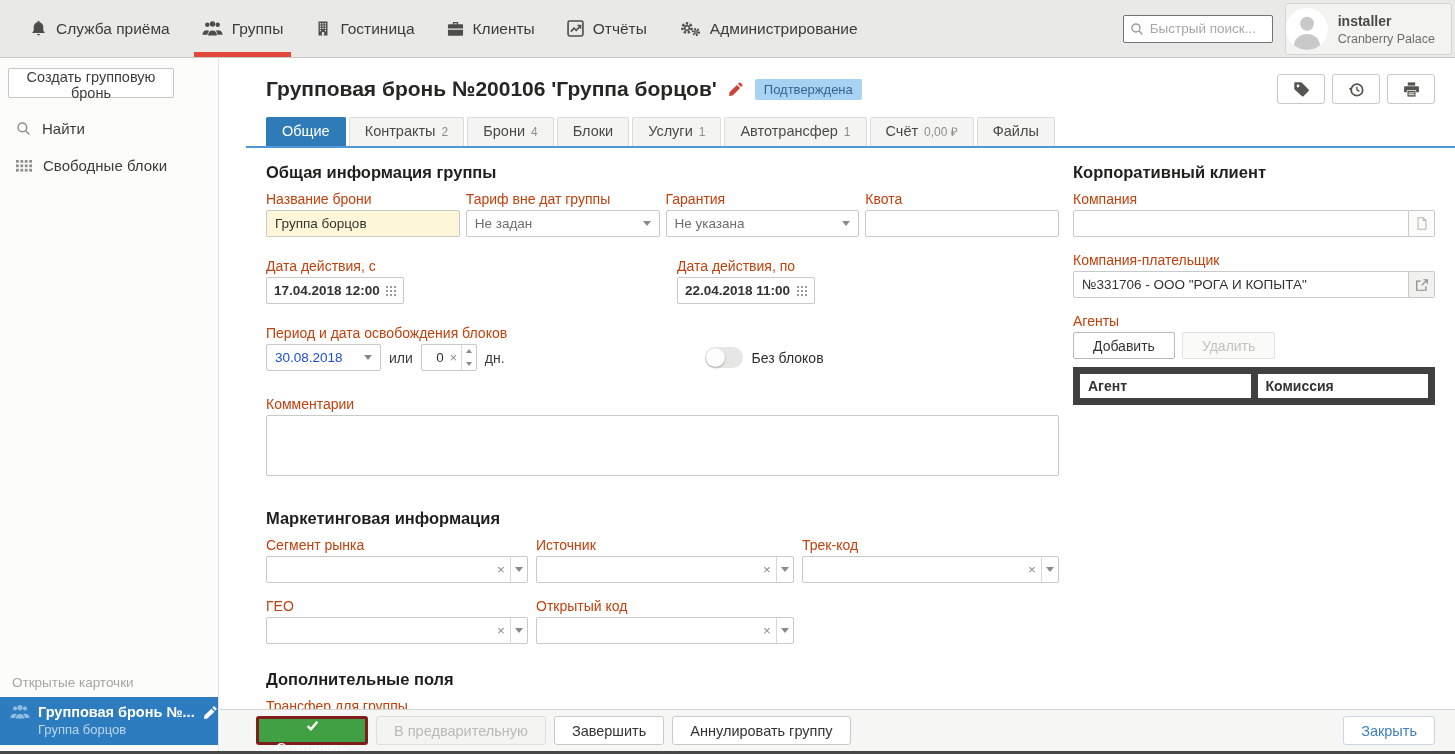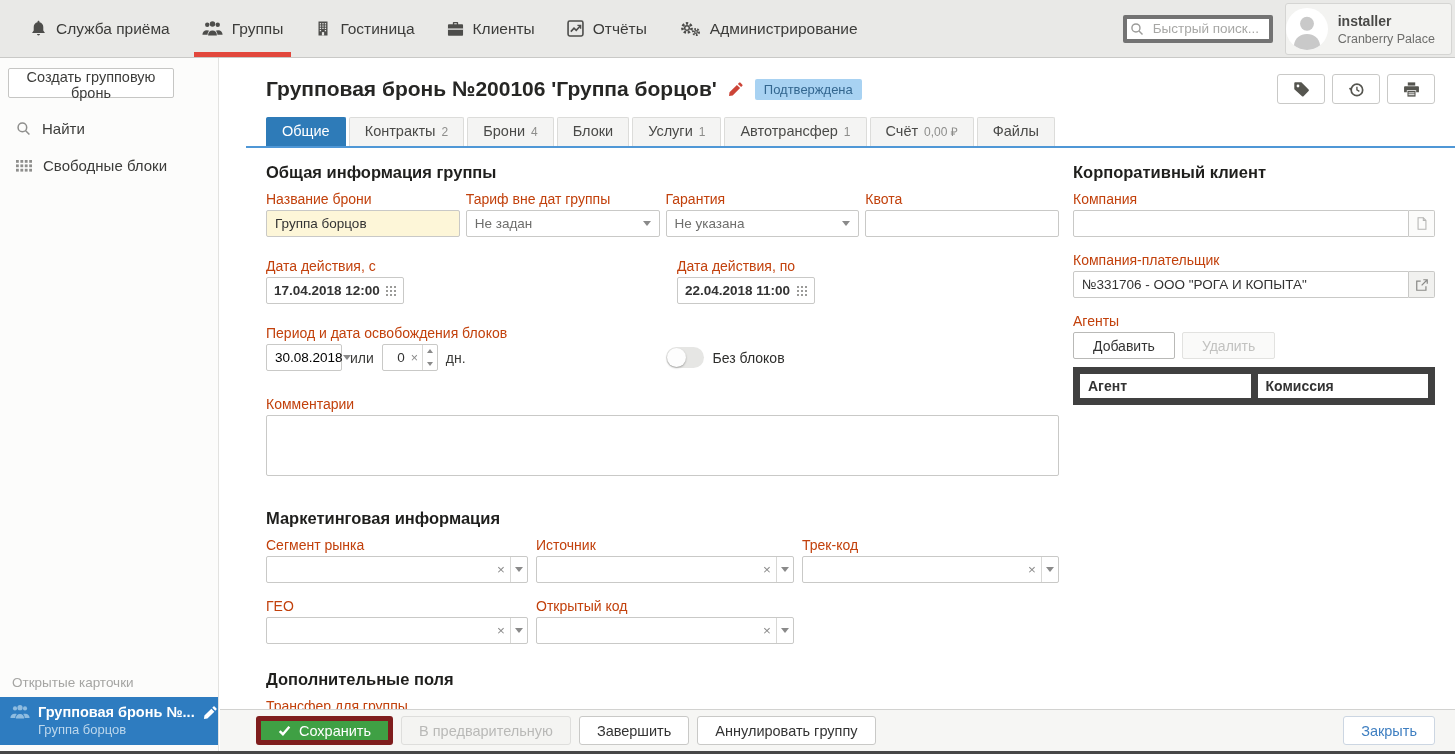--- a/index.html
+++ b/index.html
@@ -8,21 +8,21 @@
   svg { display:block; }
 
   
   .topbar { height:58px; background:#e9e9e7; border-bottom:1px solid #c9c9c7; display:flex; align-items:stretch; position:relative; z-index:3; }
   .nav { display:flex; align-items:stretch; padding-left:14px; }
   .nav-item { display:flex; align-items:center; gap:9px; padding:0 16px; font-size:15.5px; color:#3c3c3a; position:relative; cursor:pointer; }
   .nav-item svg { color:#4d4d4b; flex:none; }
   .nav-item.active::after { content:""; position:absolute; left:8px; right:8px; bottom:0; height:5px; background:#e2473c; }
   .topbar-right { margin-left:auto; display:flex; align-items:center; gap:12px; }
   .quick-search { position:relative; }
-  .quick-search input { width:150px; height:28px; border:4px solid #737373; border-radius:2px; background:#fff; padding:0 6px 0 26px; font-size:13.5px; color:#333; font-family:inherit; }
+  .quick-search input { width:150px; height:28px; border:1px solid #737373; border-radius:2px; background:#fff; padding:0 6px 0 26px; font-size:13.5px; color:#333; font-family:inherit; }
   .quick-search input::placeholder { color:#a7a7a5; }
   .quick-search .qs-icon { position:absolute; left:7px; top:7px; color:#9b9b99; }
   .user-chip { display:flex; align-items:center; gap:10px; background:#f3f3f1; border:1px solid #d5d5d3; border-radius:3px; height:52px; margin:2px 3px 2px 0; padding:0 16px 0 0; cursor:pointer; }
   .user-name { font-weight:bold; font-size:14px; color:#4a4a48; line-height:1.45; }
   .user-prop { font-size:12.5px; color:#6e6e6c; }
 
   
   .sidebar { position:absolute; top:58px; left:0; bottom:0; width:219px; background:#fcfcfb; border-right:1px solid #e2e2e0; z-index:2; }
   .create-btn { display:block; margin:10px 8px 12px; width:166px; height:30px; background:#fff; border:1px solid #c6c6c4; border-radius:2px; font-size:14.5px; color:#3c3c3a; font-family:inherit; cursor:pointer; }
   .side-item { display:flex; align-items:center; gap:11px; padding:10px 16px; font-size:15px; color:#3c3c3a; cursor:pointer; }
@@ -60,21 +60,21 @@
   .select { height:27px; border:1px solid #c9c9c7; border-radius:2px; background:#fff; display:flex; align-items:center; justify-content:space-between; padding:0 8px; font-size:13.5px; color:#6e6e6c; cursor:pointer; }
   .caret { width:0; height:0; border-left:4px solid transparent; border-right:4px solid transparent; border-top:5px solid #8a8a8a; flex:none; }
 
   .form-row { display:flex; gap:6px; margin-bottom:21px; }
   .form-row .field { flex:1; min-width:0; }
   .date-box { width:138px; height:27px; border:1px solid #c9c9c7; border-radius:2px; background:#fff; display:flex; align-items:center; justify-content:space-between; padding:0 7px; cursor:text; }
   .date-val { font-size:13.5px; font-weight:bold; color:#333; }
   .f-date-to { margin-left:267px; }
 
   .release-row { display:flex; align-items:center; gap:8px; }
-  .date-select { width:76px; color:#000000; }
+  .date-select { width:115px; color:#1d4ed8; }
   .inline-text { font-size:14px; color:#3c3c3a; }
   .spinner { display:flex; align-items:stretch; height:27px; border:1px solid #c9c9c7; border-radius:2px; background:#fff; }
   .spinner .val { width:24px; display:flex; align-items:center; justify-content:flex-end; font-size:13.5px; color:#333; padding-right:2px; }
   .spinner .clear { width:15px; display:flex; align-items:center; justify-content:center; color:#8a8a8a; font-size:12.5px; cursor:pointer; }
   .spinner .arrows { width:15px; border-left:1px solid #d8d8d6; display:flex; flex-direction:column; }
   .spinner .arr { flex:1; display:flex; align-items:center; justify-content:center; cursor:pointer; }
   .tri-up { width:0; height:0; border-left:3.5px solid transparent; border-right:3.5px solid transparent; border-bottom:4.5px solid #8a8a8a; }
   .tri-down { width:0; height:0; border-left:3.5px solid transparent; border-right:3.5px solid transparent; border-top:4.5px solid #8a8a8a; }
   .toggle-row { display:flex; align-items:center; gap:9px; font-size:14px; color:#2e2e2c; }
   .toggle-offset { margin-left:192px; }
@@ -103,21 +103,21 @@
   .group-btn.dark { background:#f1f1ef; color:#8a8a88; }
   .agents-buttons { display:flex; gap:7px; margin-bottom:8px; }
   .btn { height:27px; padding:0 19px; background:#fff; border:1px solid #b9b9b7; border-radius:2px; font-size:14px; color:#333; font-family:inherit; cursor:pointer; }
   .btn.disabled { border-color:#e2e2e0; color:#c2c2c0; background:#fafaf9; cursor:default; }
   .agents-table { width:100%; border-collapse:collapse; }
   .agents-table th { border:7px solid #404040; font-weight:bold; text-align:left; font-size:14px; color:#333; padding:4px 8px; height:26px; width:50%; }
 
   
   .footer { position:absolute; left:0; right:0; bottom:3px; height:42px; background:#f6f6f4; border-top:1px solid #d2d2d0; display:flex; align-items:center; gap:8px; padding:0 20px 0 36px; }
   .fbtn { height:29px; padding:0 17px; border-radius:3px; font-size:14.5px; font-family:inherit; display:flex; align-items:center; gap:8px; cursor:pointer; }
-  .fbtn.save { background:#3fa044; border:5px solid #7f1d1d; color:#fff; }
+  .fbtn.save { background:#3fa044; border:3px solid #7f1d1d; color:#fff;flex-direction:column; }
   .fbtn.disabled { background:#f4f4f2; border:1px solid #dededc; color:#b9b9b7; cursor:default; }
   .fbtn.plain { background:#fff; border:1px solid #c9c9c7; color:#333; }
   .fbtn.close { margin-left:auto; background:#fff; border:1px solid #ccd6e2; color:#3f7fc1; }
 
   .bottom-edge { position:absolute; left:0; right:0; bottom:0; height:3px; background:#474747; z-index:6; }
 </style>
 </head>
 <body>
 
 <header class="topbar">

